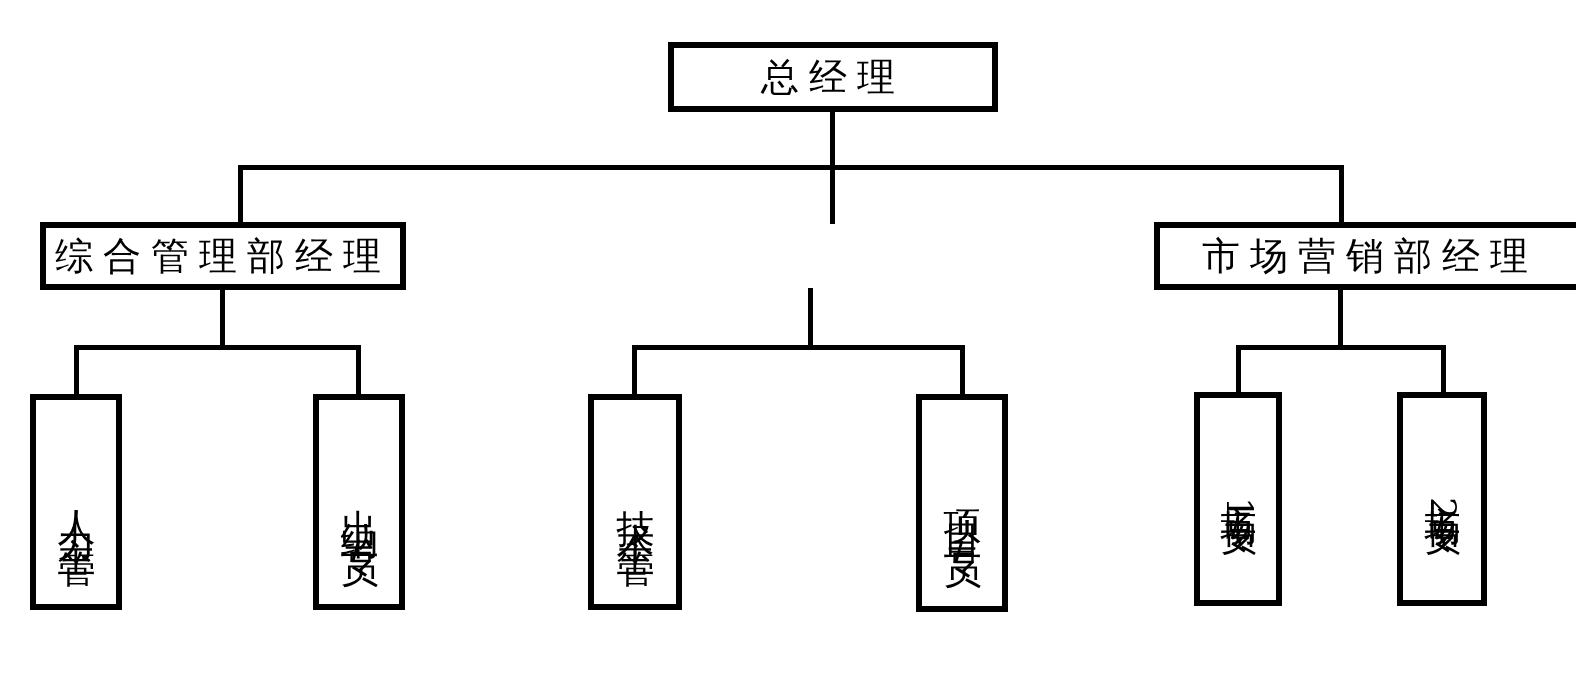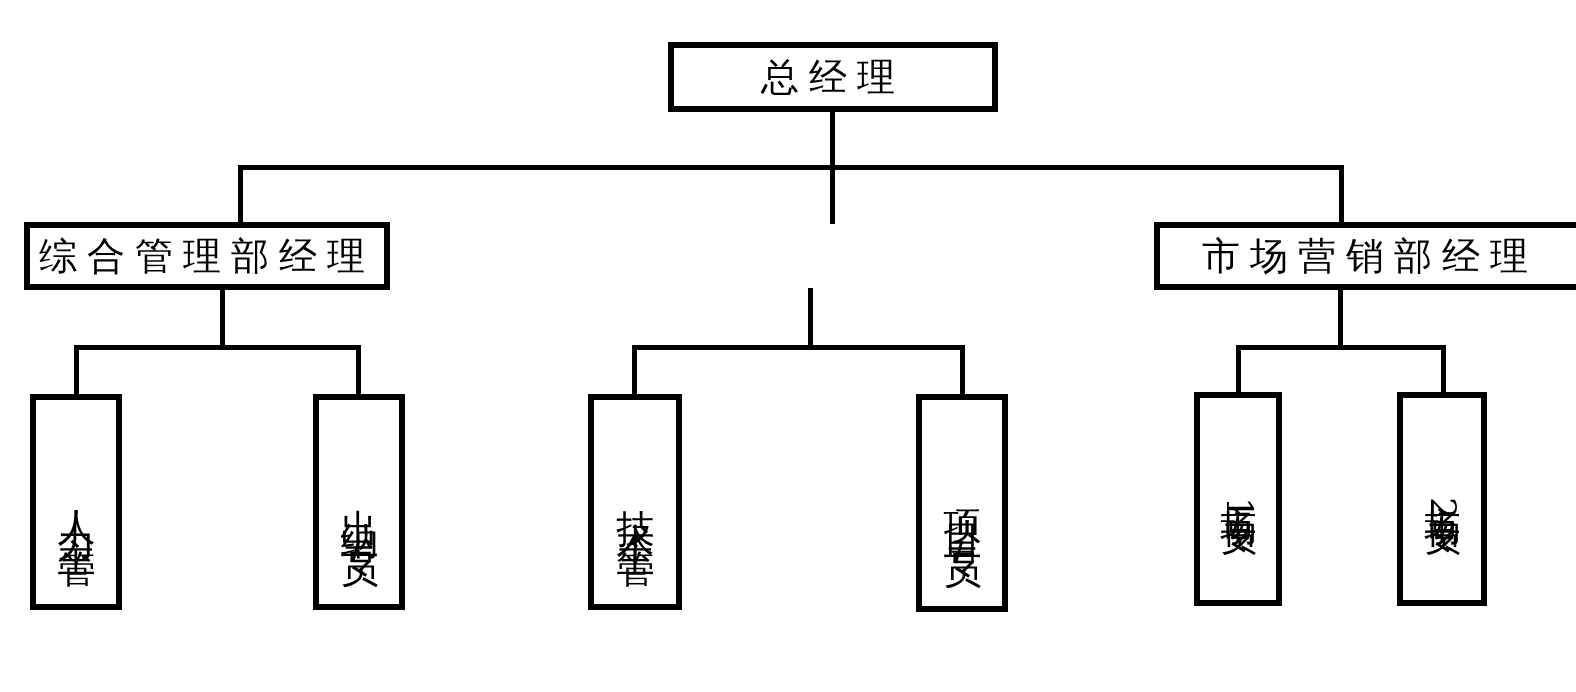--- a/index.html
+++ b/index.html
@@ -52,21 +52,21 @@
 
 <div class="canvas">
 
   <div class="node h" style="left:668px; top:42px; width:330px; height:70px;">总经理</div>
 
   <div class="line" style="left:830px; top:110px; width:5px; height:114px;"></div>
   <div class="line" style="left:238px; top:165px; width:1106px; height:5px;"></div>
   <div class="line" style="left:238px; top:165px; width:5px; height:59px;"></div>
   <div class="line" style="left:1339px; top:165px; width:5px; height:59px;"></div>
 
-  <div class="node h" style="left:24px; top:222px; width:366px; height:68px;">综合管理部经理</div>
+  <div class="node h" style="left:40px; top:222px; width:366px; height:68px;">综合管理部经理</div>
   <div class="node h" style="left:1154px; top:222px; width:432px; height:68px;">市场营销部经理</div>
 
   <div class="line" style="left:220px; top:288px; width:5px; height:62px;"></div>
   <div class="line" style="left:74px; top:345px; width:287px; height:5px;"></div>
   <div class="line" style="left:74px; top:345px; width:5px; height:51px;"></div>
   <div class="line" style="left:356px; top:345px; width:5px; height:51px;"></div>
 
   <div class="line" style="left:808px; top:288px; width:5px; height:62px;"></div>
   <div class="line" style="left:632px; top:345px; width:333px; height:5px;"></div>
   <div class="line" style="left:632px; top:345px; width:5px; height:51px;"></div>

